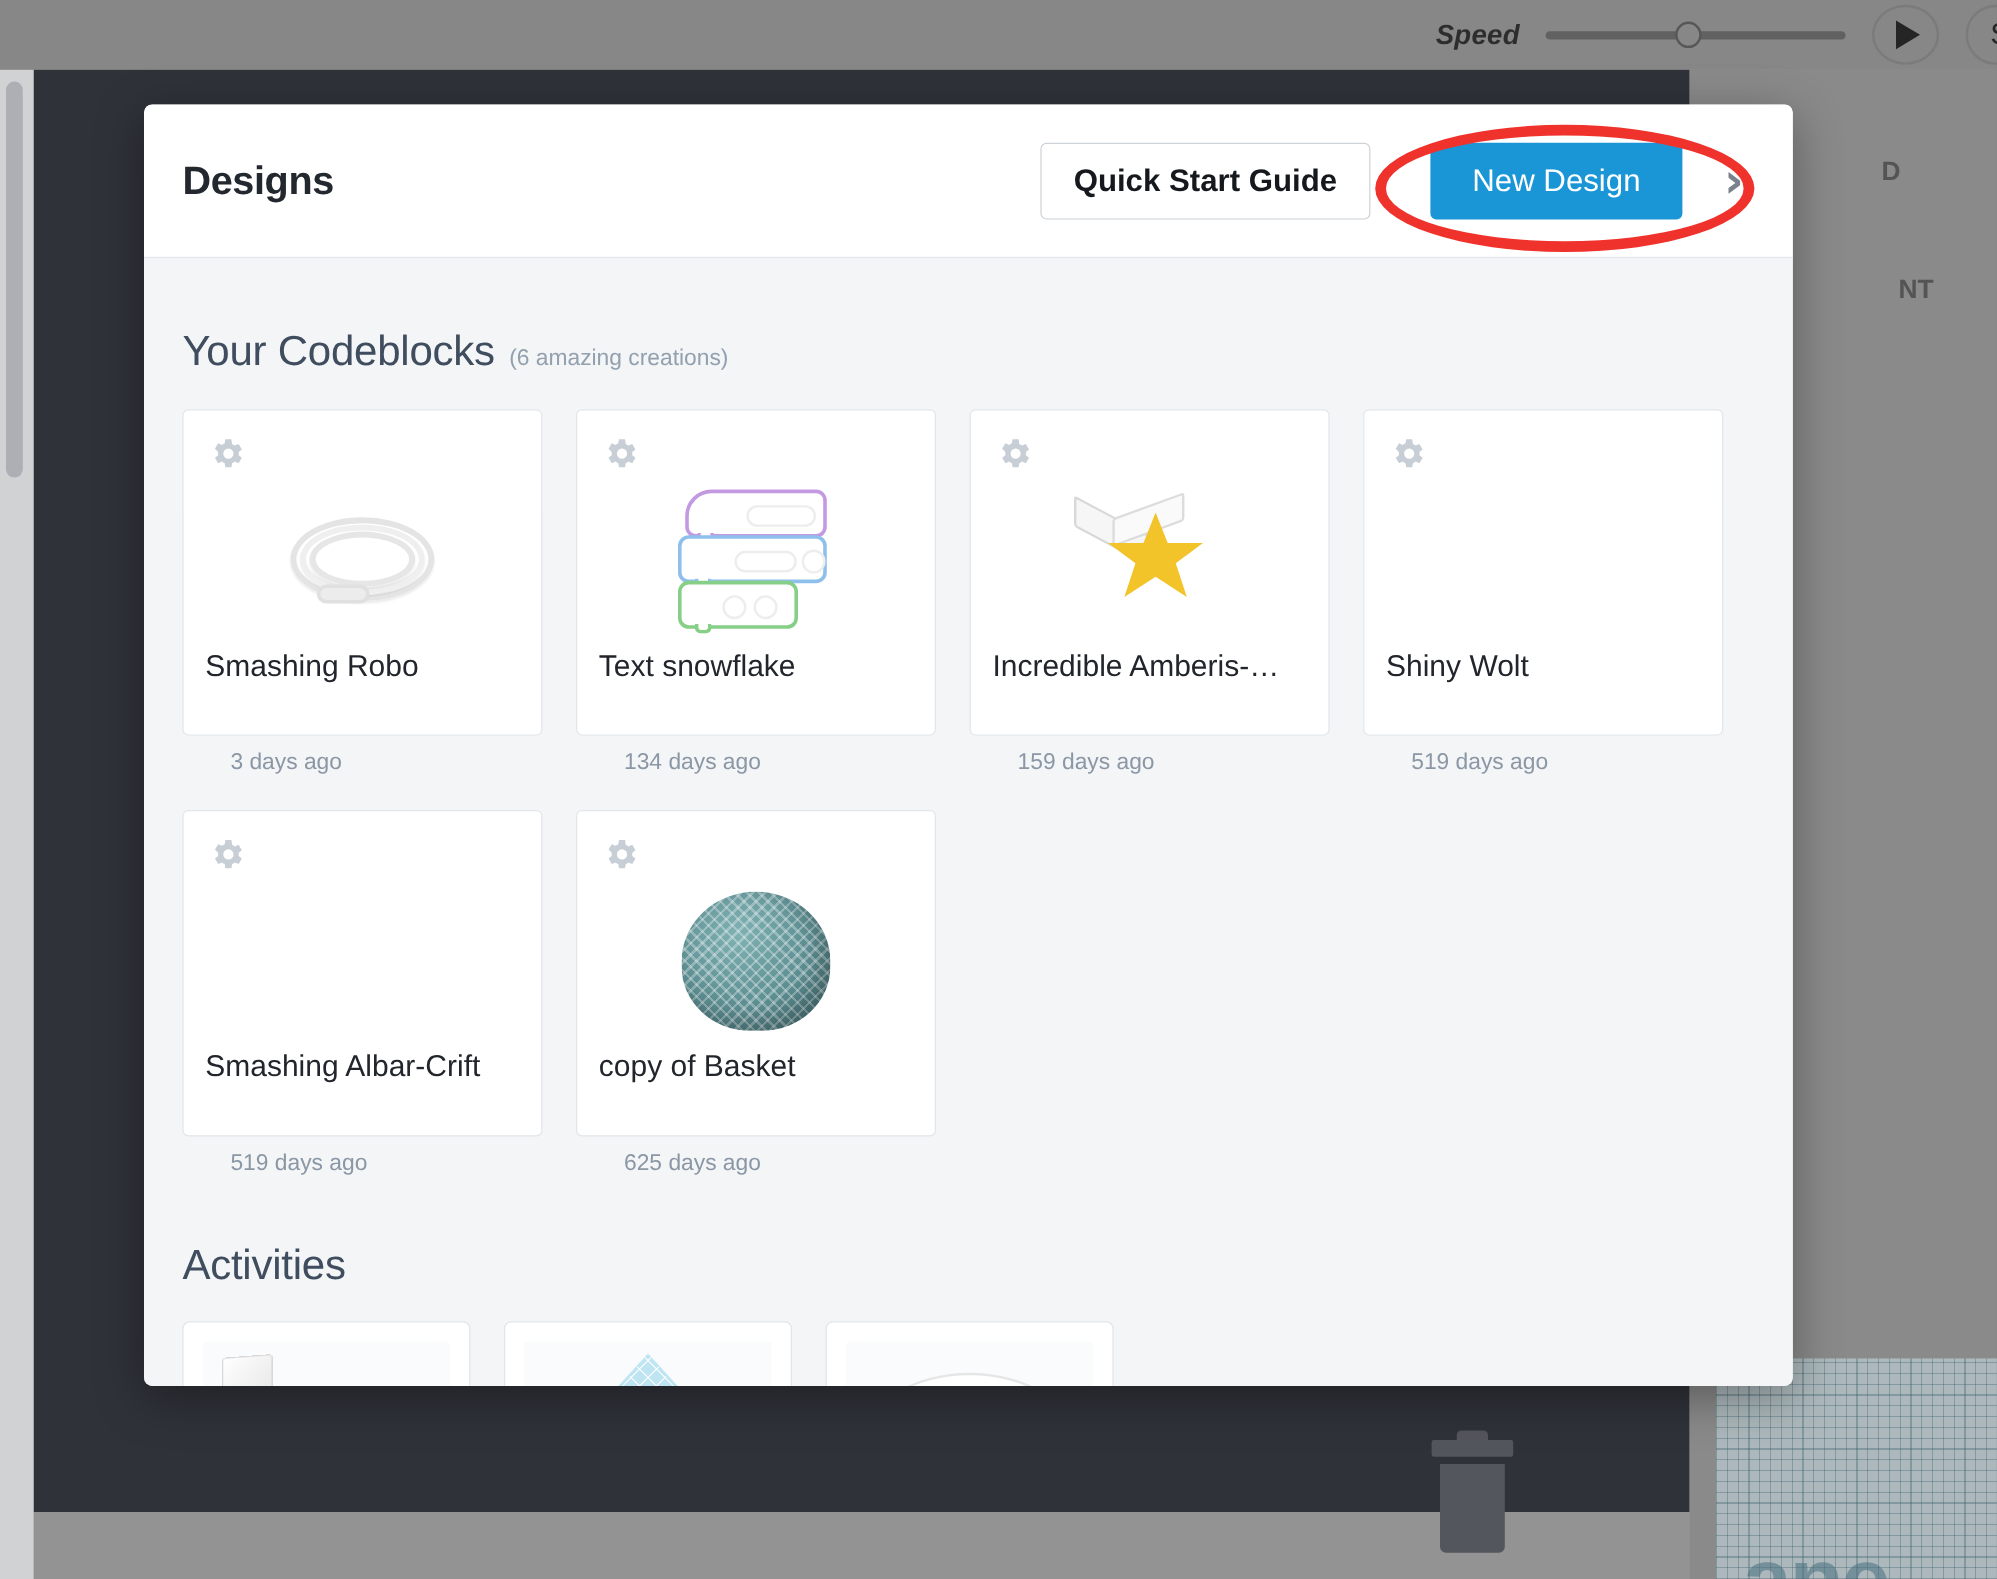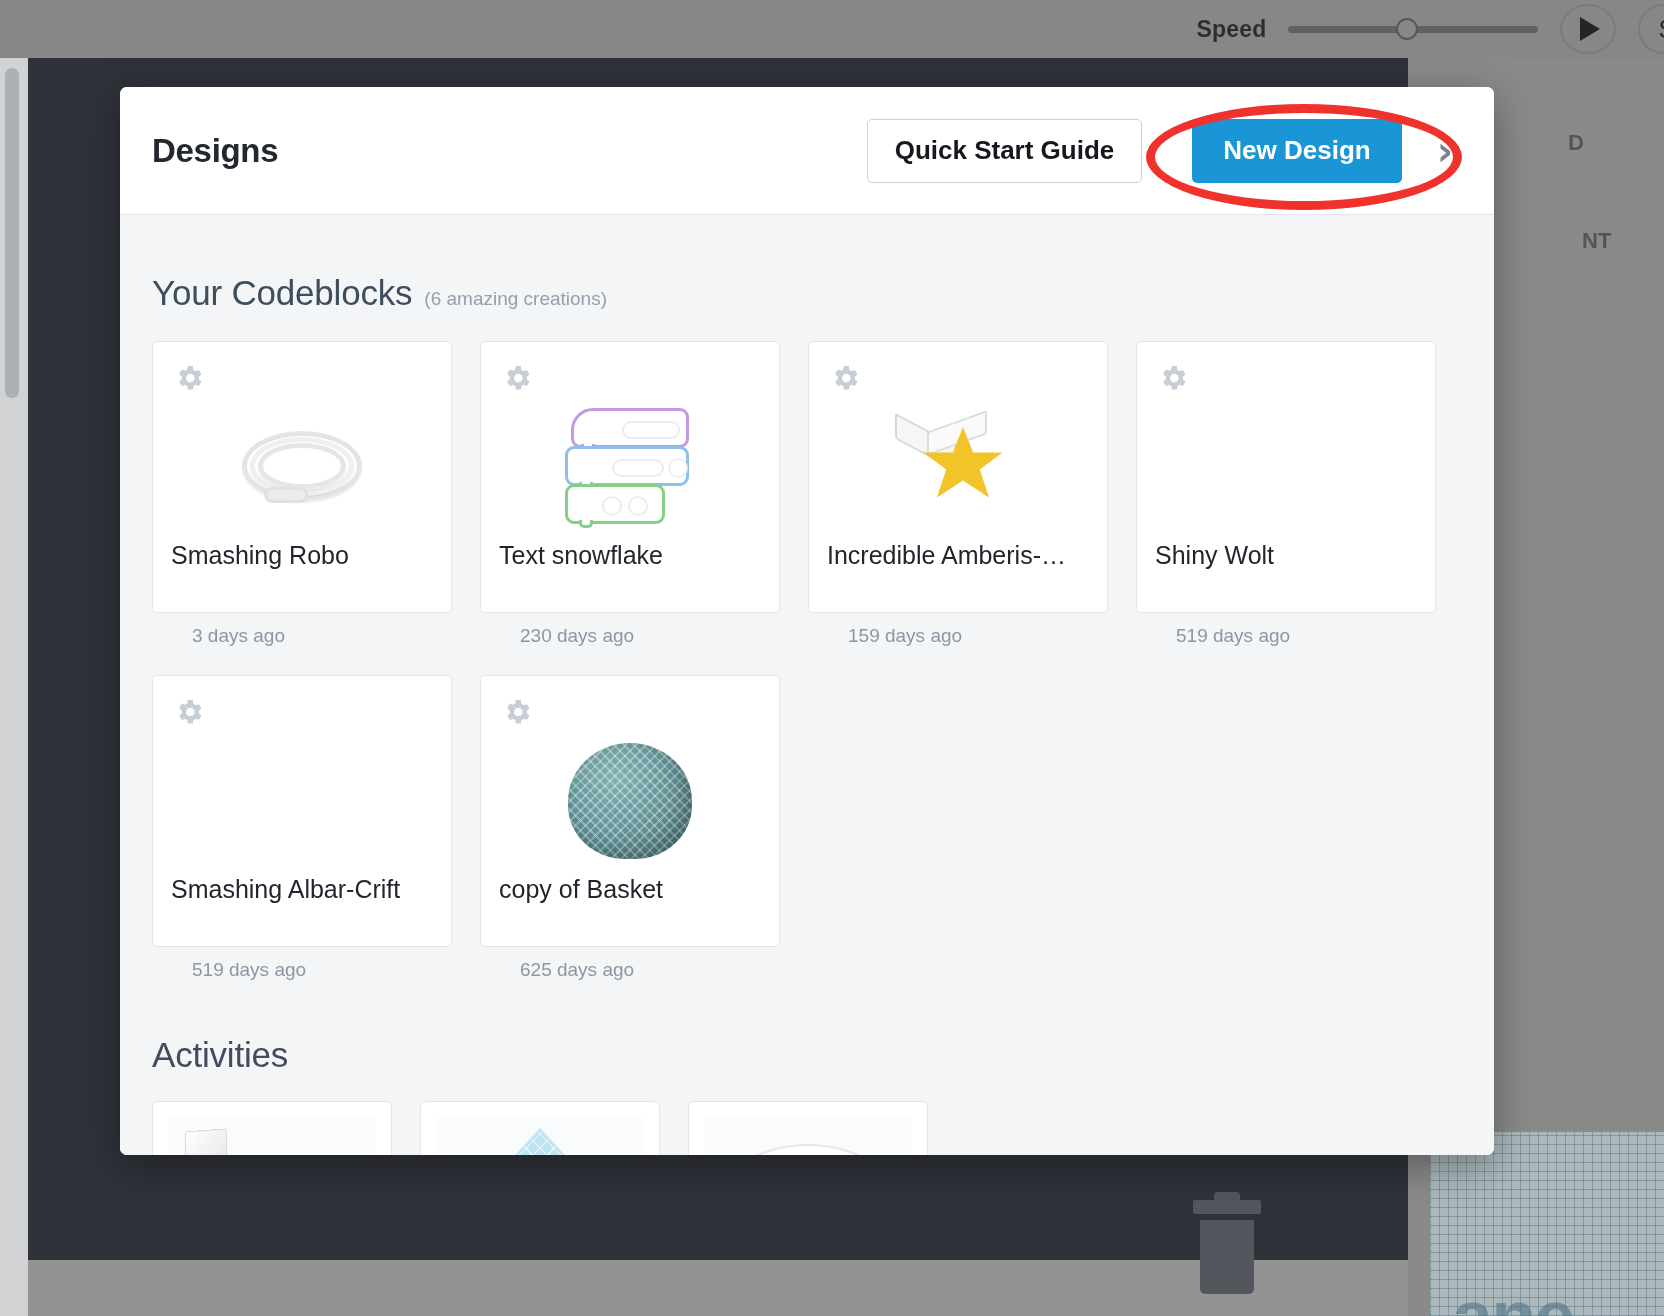--- a/index.html
+++ b/index.html
@@ -75,20 +75,21 @@
   
   .toolbar {
     position: absolute; left: 0; top: 0; width: 1664px; height: 58px;
     background: #8b8b8b;
     display: flex; align-items: center; justify-content: flex-end;
     gap: 22px; padding-right: 8px;
   }
   .speed-label {
     font-size: 23px; font-weight: bold; color: #1b1b1b;
     letter-spacing: .2px;
+    font-style: italic;
   }
   .speed-slider { position: relative; width: 250px; height: 26px; }
   .speed-track {
     position: absolute; left: 0; top: 10px; width: 250px; height: 7px;
     background: #5c5c5c; border-radius: 4px;
   }
   .speed-knob {
     position: absolute; left: 108px; top: 2px; width: 22px; height: 22px;
     border-radius: 50%; background: #8b8b8b; border: 2px solid #4f4f4f;
   }
@@ -145,21 +146,21 @@
     border: 1px solid #ccd2d8; border-radius: 5px;
     background: #fff;
     display: flex; align-items: center; justify-content: center;
     font-size: 26px; font-weight: bold; color: #15191d;
     padding: 0 20px;
   }
   .new-design-btn {
     height: 64px; min-width: 210px; margin-left: 50px;
     background: #1a96d6; border-radius: 5px;
     display: flex; align-items: center; justify-content: center;
-    font-size: 26px; font-weight: bold; color: #fff;
+    font-size: 26px; font-weight: normal; color: #fff;
     padding: 0 6px;
   }
   .chevron-right {
     margin-left: 26px; width: 34px; height: 34px;
     display: flex; align-items: center; justify-content: center;
     color: #7a828c; font-size: 40px; font-weight: bold;
     font-family: "DejaVu Sans", sans-serif;
   }
 
   .modal-body {
@@ -426,21 +427,21 @@
                 <div class="nub" style="left:14px;top:74px;border-color:#8fc0ec;"></div>
                 <div class="blk blk-3">
                   <div class="pill" style="left:34px;top:9px;width:20px;height:20px;border-radius:50%;"></div>
                   <div class="pill" style="left:60px;top:9px;width:20px;height:20px;border-radius:50%;"></div>
                 </div>
                 <div class="nub" style="left:14px;top:112px;border-color:#86cf86;"></div>
               </div>
             </div>
             <div class="card-title">Text snowflake</div>
           </div>
-          <div class="card-date">230 days ago</div>
+          <div class="card-date">134 days ago</div>
         </div>
 
         <div class="card-wrap">
           <div class="card">
             <svg class="gear-icon" viewBox="0 0 24 24">
               <path fill="currentColor" d="M19.4 13a7.8 7.8 0 0 0 0-2l2-1.6-2-3.4-2.4 1a7.6 7.6 0 0 0-1.7-1L14.9 3h-3.8l-.4 2.6c-.6.2-1.2.6-1.7 1l-2.4-1-2 3.4L6.6 11a7.8 7.8 0 0 0 0 2l-2 1.6 2 3.4 2.4-1c.5.4 1.1.8 1.7 1l.4 2.6h3.8l.4-2.6c.6-.2 1.2-.6 1.7-1l2.4 1 2-3.4-2-1.6zM13 15.2A3.2 3.2 0 1 1 13 8.8a3.2 3.2 0 0 1 0 6.4z"></path>
             </svg>
             <div class="thumb">
               <div class="thumb-star">
                 <div class="star-bar"></div>

